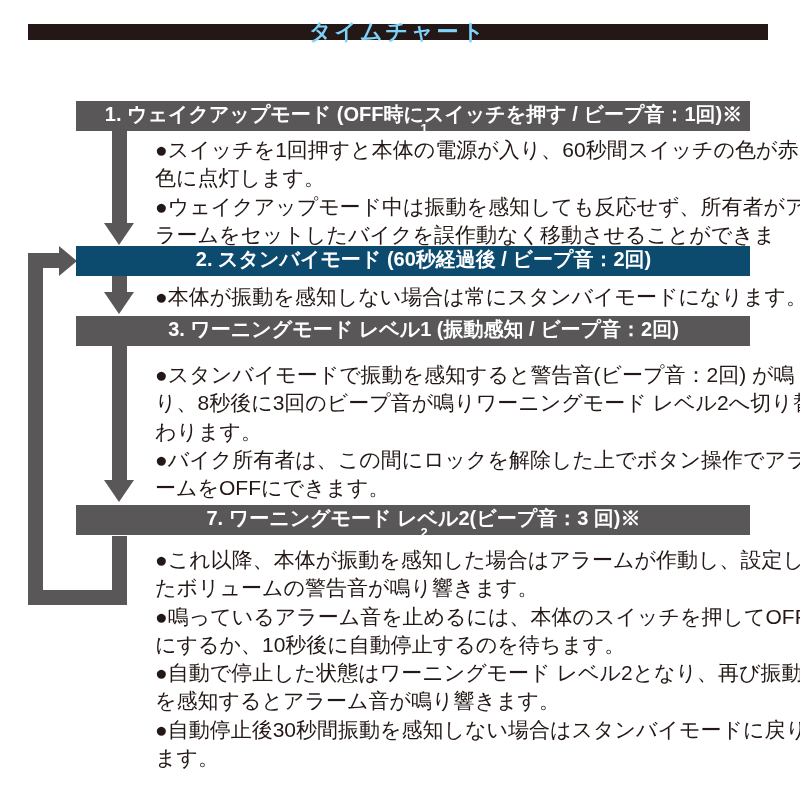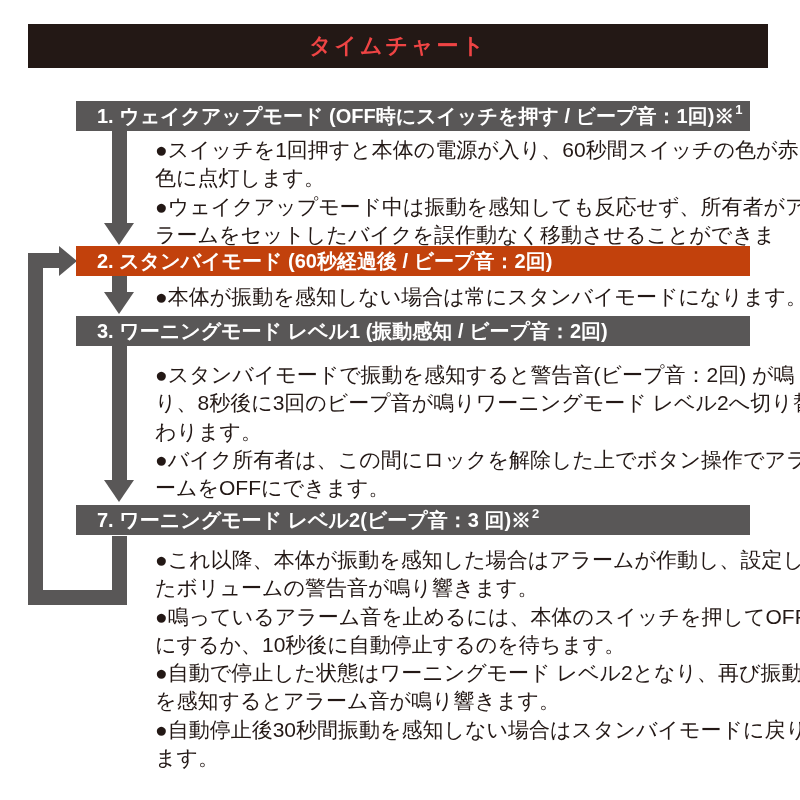--- a/index.html
+++ b/index.html
@@ -7,37 +7,38 @@
     width: 800px; height: 800px;
     background: #ffffff;
     overflow: hidden;
     font-family: "Liberation Sans", sans-serif;
   }
   #stage { position: relative; width: 800px; height: 800px; }
 
   
   .titlebar {
     position: absolute; left: 28px; top: 24px;
-    width: 740px; height: 44px;
-    background: #231815; color: #ef4444;
+    width: 740px; height: 16px;
+    background: #231815; color: #7dd3fc;
     display: flex; align-items: center; justify-content: center;
     font-size: 22px; font-weight: bold; letter-spacing: 3px;
   }
 
   
   .sec-header {
     position: absolute; left: 76px;
     width: 674px; height: 30px;
     color: #ffffff; font-weight: bold; font-size: 20px;
     display: flex; align-items: center;
     padding-left: 21px; box-sizing: border-box;
     white-space: nowrap;
+    flex-direction: column;
   }
   .bar-gray  { background: #595757; }
-  .bar-black { background: #c2410c; }
+  .bar-black { background: #0c4a6e; }
   .sec-header sup {
     font-size: 13px; font-weight: bold;
     position: relative; top: -7px; margin-left: 1px;
   }
   #sec1-header { top: 101px; }
   #sec2-header { top: 246px; }
   #sec3-header { top: 316px; align-items: center; }
   #sec4-header { top: 505px; }
 
   

